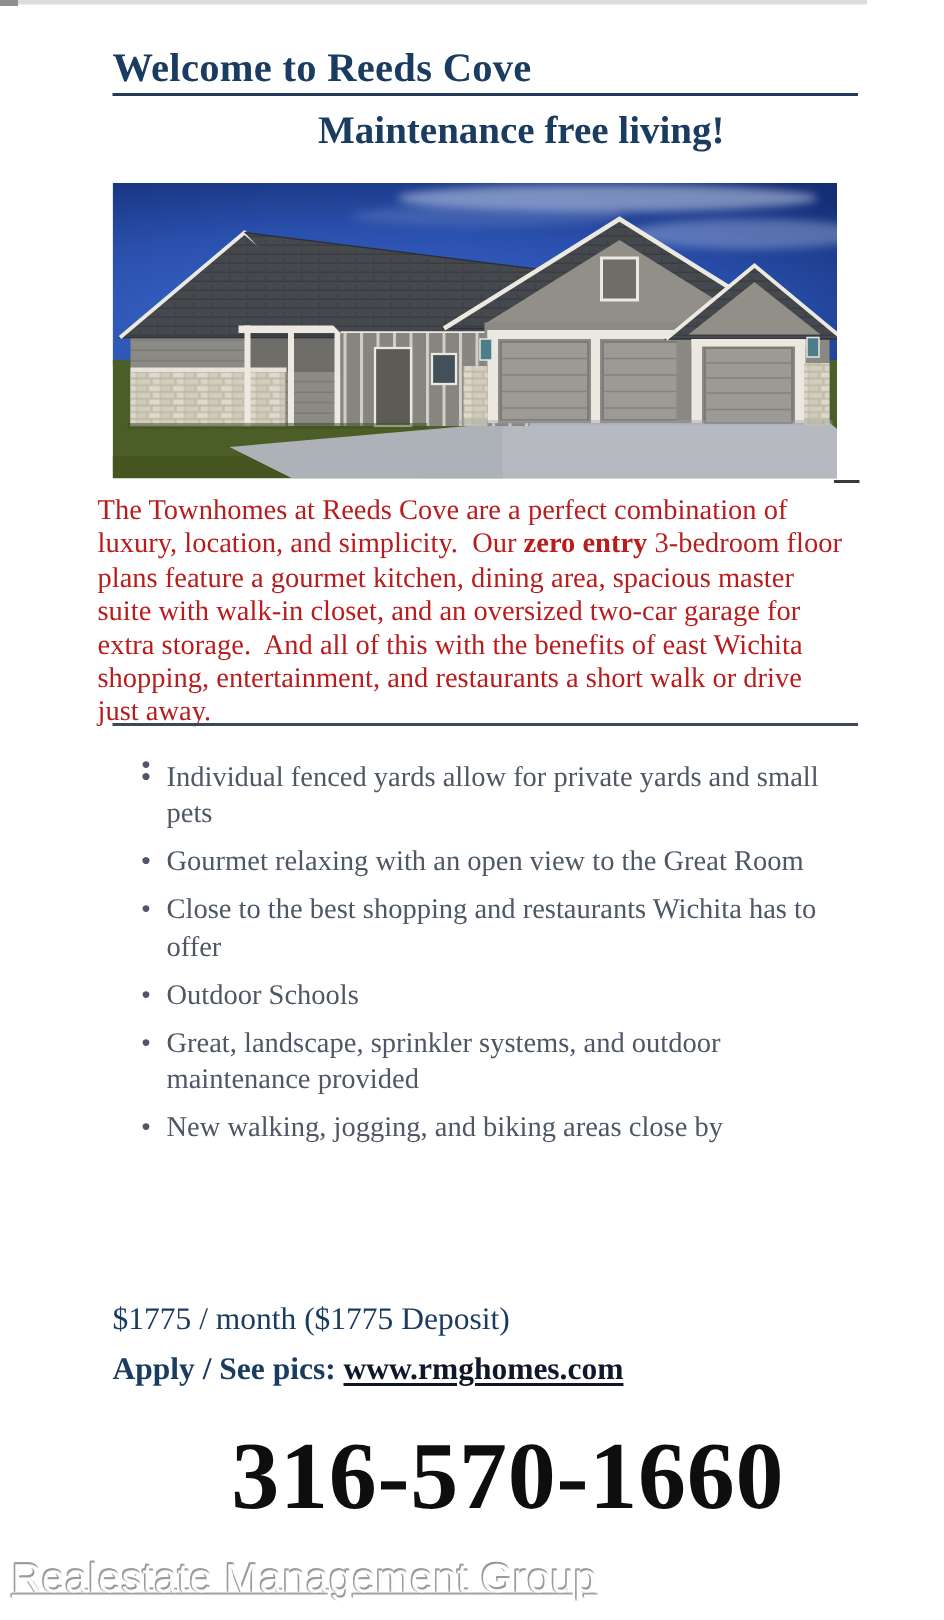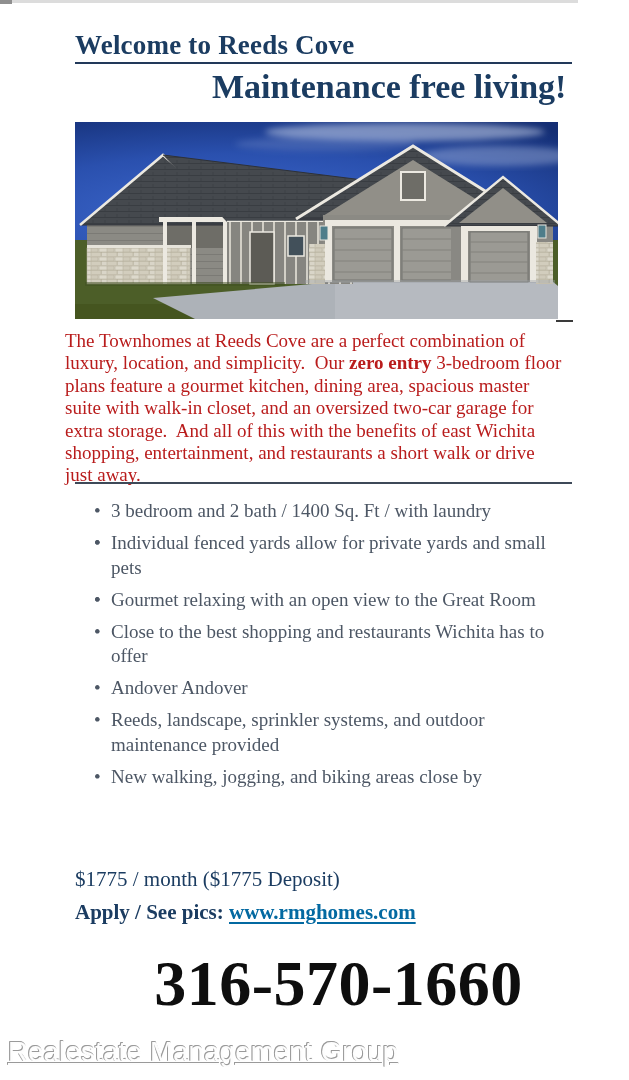--- a/index.html
+++ b/index.html
@@ -24,21 +24,21 @@
     position: absolute; left: 75px; top: 28px;
     font-size: 27px; font-weight: bold; line-height: 34px;
     color: #1b3c61; letter-spacing: 0.2px;
   }
   .rule-title {
     position: absolute; left: 75px; top: 62px;
     width: 497px; height: 2px; background: #22395a;
   }
   .subtitle {
     position: absolute; left: 212px; top: 70px;
-    font-size: 34px; font-weight: bold; line-height: 34px;
+    font-size: 26px; font-weight: bold; line-height: 34px;
     color: #1b3c61;
   }
   .hero {
     position: absolute; left: 75px; top: 122px;
     width: 483px; height: 197px; overflow: hidden;
   }
   .hero svg { display: block; width: 483px; height: 197px; }
   .img-corner-mark {
     position: absolute; left: 556px; top: 320px;
     width: 17px; height: 2px; background: #3a3a3a;
@@ -74,21 +74,21 @@
     position: absolute; left: 75px; top: 864px;
     font-size: 21px; font-weight: normal; line-height: 30px;
     color: #1b3c61;
   }
   .apply-line {
     position: absolute; left: 75px; top: 897px;
     font-size: 21px; font-weight: bold; line-height: 30px;
     color: #1b3c61;
   }
   .apply-line a {
-    color: #0369a1;
+    color: #0f172a;
     text-decoration: underline;
     text-decoration-thickness: 2px;
     text-underline-offset: 3px;
   }
   .phone {
     position: absolute; left: 0; top: 944px;
     width: 629px; text-align: center;
     font-size: 64px; font-weight: bold; line-height: 80px;
     color: #0e0e0e; letter-spacing: 0.5px; padding-left: 48px;
   }
@@ -234,28 +234,28 @@
         <rect x="230" y="158" width="250" height="3" fill="#9aa0a6" opacity="0.4"></rect>
       </g>
     </svg>
   </div>
   <div class="img-corner-mark"></div>
 
   <p class="para"><span>The Townhomes at Reeds Cove are a perfect combination of luxury, location, and simplicity.  Our </span><b>zero entry</b><span> 3-bedroom floor plans feature a gourmet kitchen, dining area, spacious master suite with walk-in closet, and an oversized two-car garage for extra storage.  And all of this with the benefits of east Wichita shopping, entertainment, and restaurants a short walk or drive just away.</span></p>
   <div class="rule-para"></div>
 
   <ul class="features">
-    <li><span class="bullet">•</span><span>3 bedroom and 2 bath / 1400 Sq. Ft / with laundry</span></li>
+    <li><span class="bullet">•</span></li>
     <li><span class="bullet">•</span></li>
     <li><span class="bullet">•</span><span>Individual fenced yards allow for private yards and small pets</span></li>
     <li><span class="bullet">•</span></li>
     <li><span class="bullet">•</span><span>Gourmet relaxing with an open view to the Great Room</span></li>
     <li><span class="bullet">•</span><span>Close to the best shopping and restaurants Wichita has to offer</span></li>
-    <li><span class="bullet">•</span><span>Andover Andover</span></li>
-    <li><span class="bullet">•</span><span>Reeds, landscape, sprinkler systems, and outdoor maintenance provided</span></li>
+    <li><span class="bullet">•</span><span>Outdoor Schools</span></li>
+    <li><span class="bullet">•</span><span>Great, landscape, sprinkler systems, and outdoor maintenance provided</span></li>
     <li><span class="bullet">•</span><span>New walking, jogging, and biking areas close by</span></li>
   </ul>
 
   <div class="rent-line">$1775 / month ($1775 Deposit)</div>
 
   <div class="apply-line"><span>Apply / See pics: </span><a href="#">www.rmghomes.com</a></div>
 
   <div class="phone">316-570-1660</div>
 
   <div class="watermark">Realestate Management Group</div>

